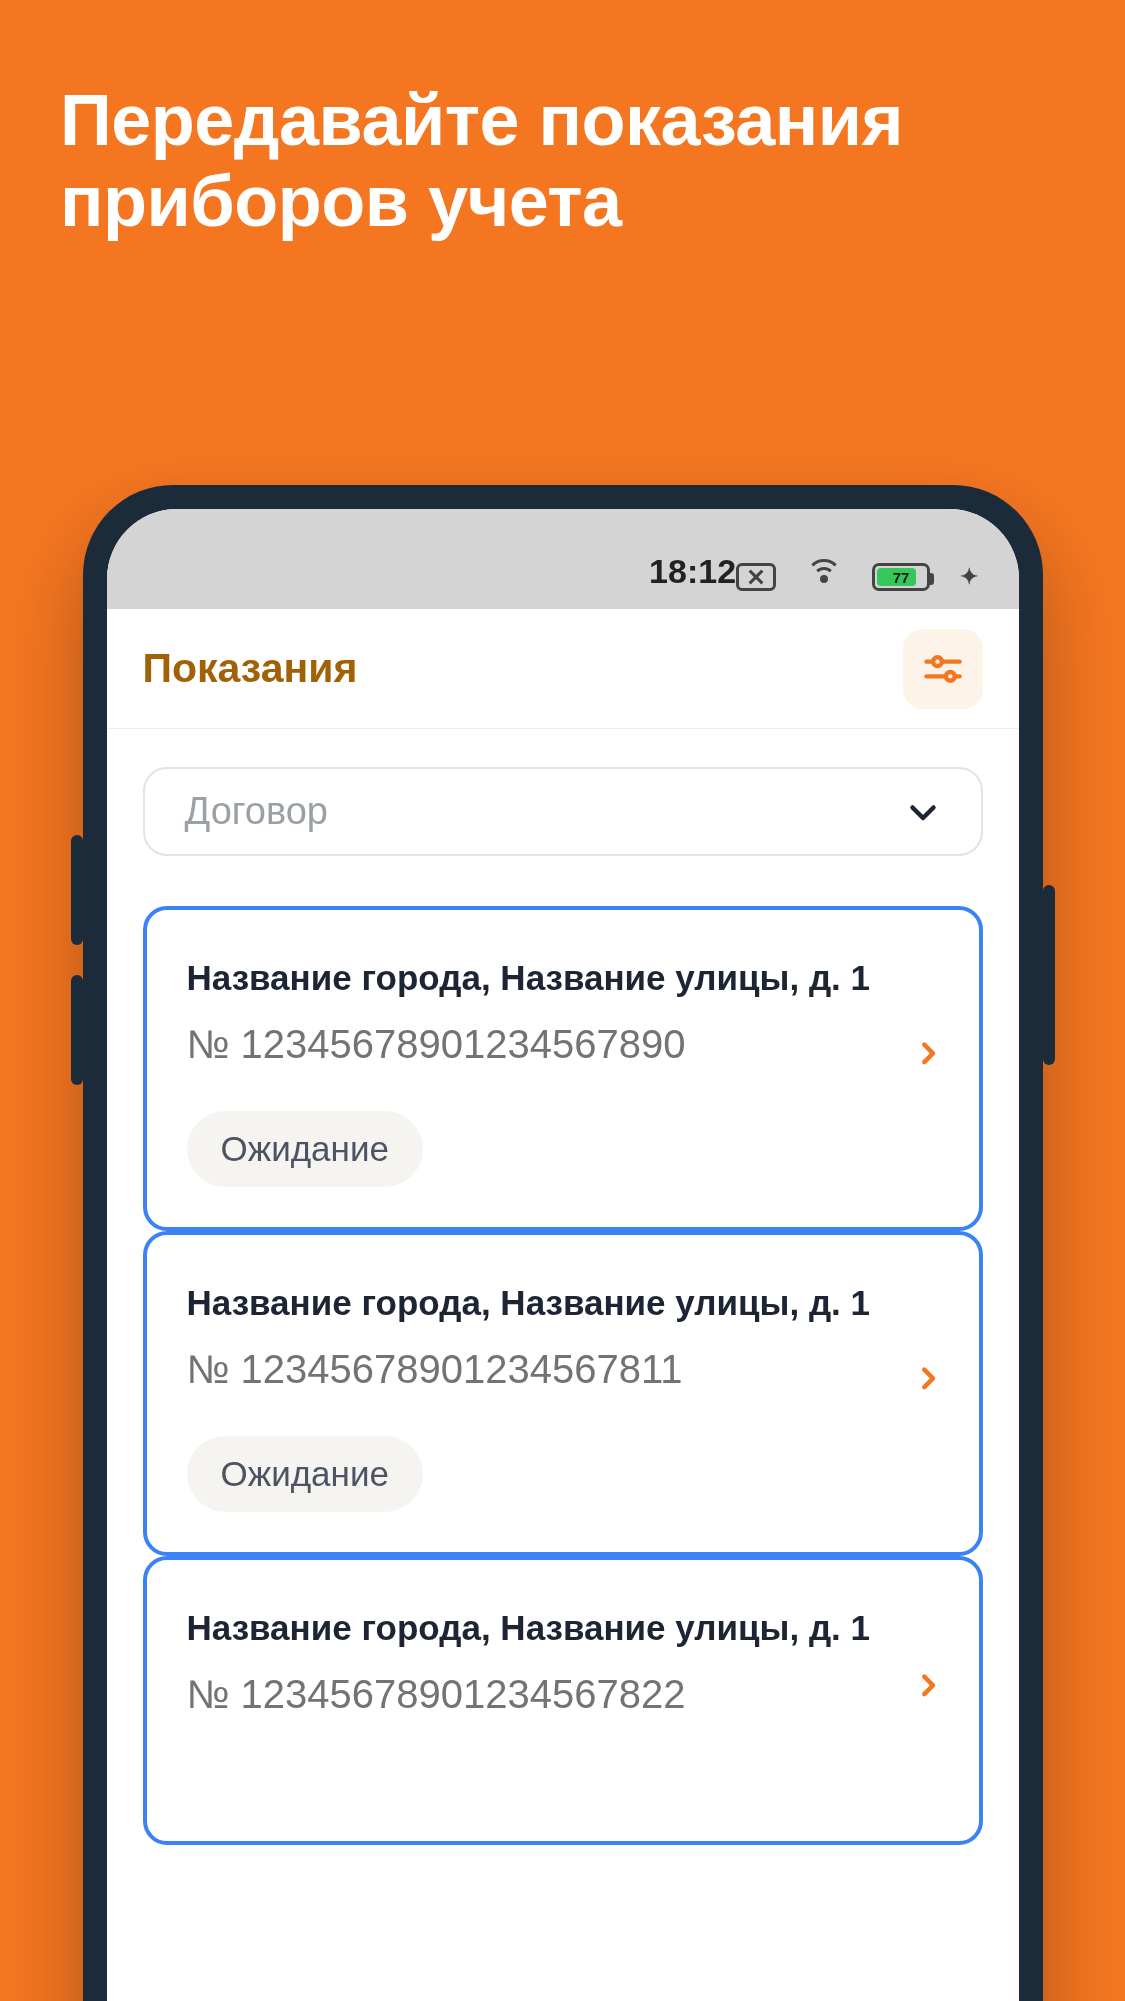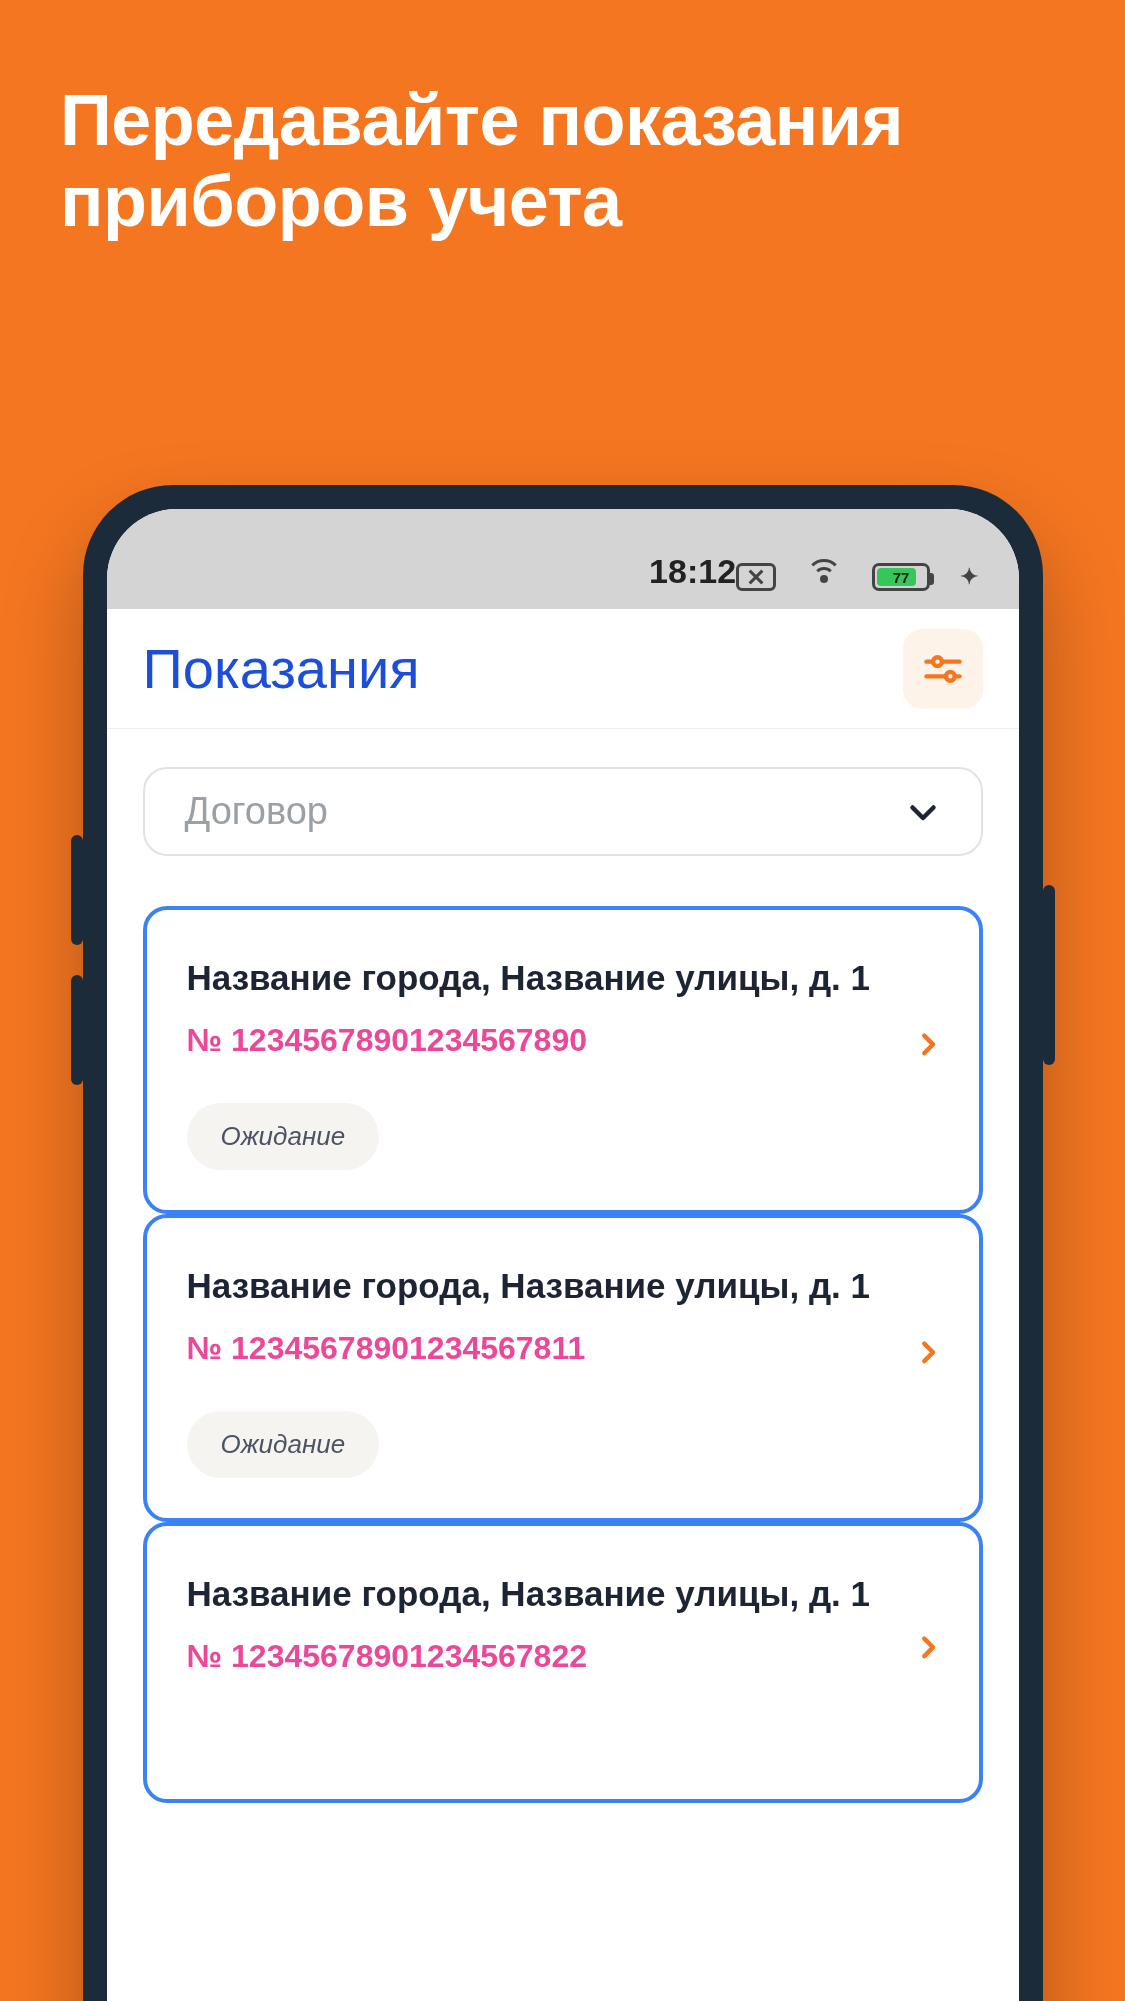--- a/index.html
+++ b/index.html
@@ -135,23 +135,23 @@
   
   .app-header{
     height: 120px;
     display:flex;
     align-items:center;
     justify-content:space-between;
     padding: 0 36px;
     border-bottom: 1.5px solid #F0EDEA;
   }
   .app-title{
-    font-size: 56px;
-    font-weight: 400;
-    color: #1d4ed8;
+    font-size: 41px;
+    font-weight: 700;
+    color: #a16207;
   }
   .settings-btn{
     width: 80px; height: 80px;
     background: #FEF3E9;
     border-radius: 20px;
     display:flex; align-items:center; justify-content:center;
   }
   .settings-btn svg{ width:44px; height:44px; }
 
   
@@ -183,41 +183,40 @@
     position: relative;
   }
   .card-title{
     font-size: 35px;
     font-weight: 700;
     color: #1D2433;
     margin-bottom: 24px;
     padding-right: 60px;
   }
   .card-sub{
-    font-size: 32px;
-    font-weight: 700;
-    color: #ec4899;
+    font-size: 40px;
+    font-weight: 400;
+    color: #737373;
     margin-bottom: 44px;
   }
   .card-chevron{
     position:absolute;
     right: 36px;
     top: 50%;
     transform: translateY(-90%);
   }
   .card-chevron svg{ width:30px; height:30px; }
   .badge{
     display:inline-block;
     background: #F6F4F1;
     color: #4C5362;
-    font-size: 26px;
+    font-size: 35px;
     font-weight: 500;
     padding: 18px 34px;
     border-radius: 40px;
-    font-style: italic;
   }
   .badge.empty{ visibility:hidden; }
 
 </style>
 </head>
 <body>
 
 <h1 class="promo-title">Передавайте показания приборов учета</h1>
 
 <div class="phone">

